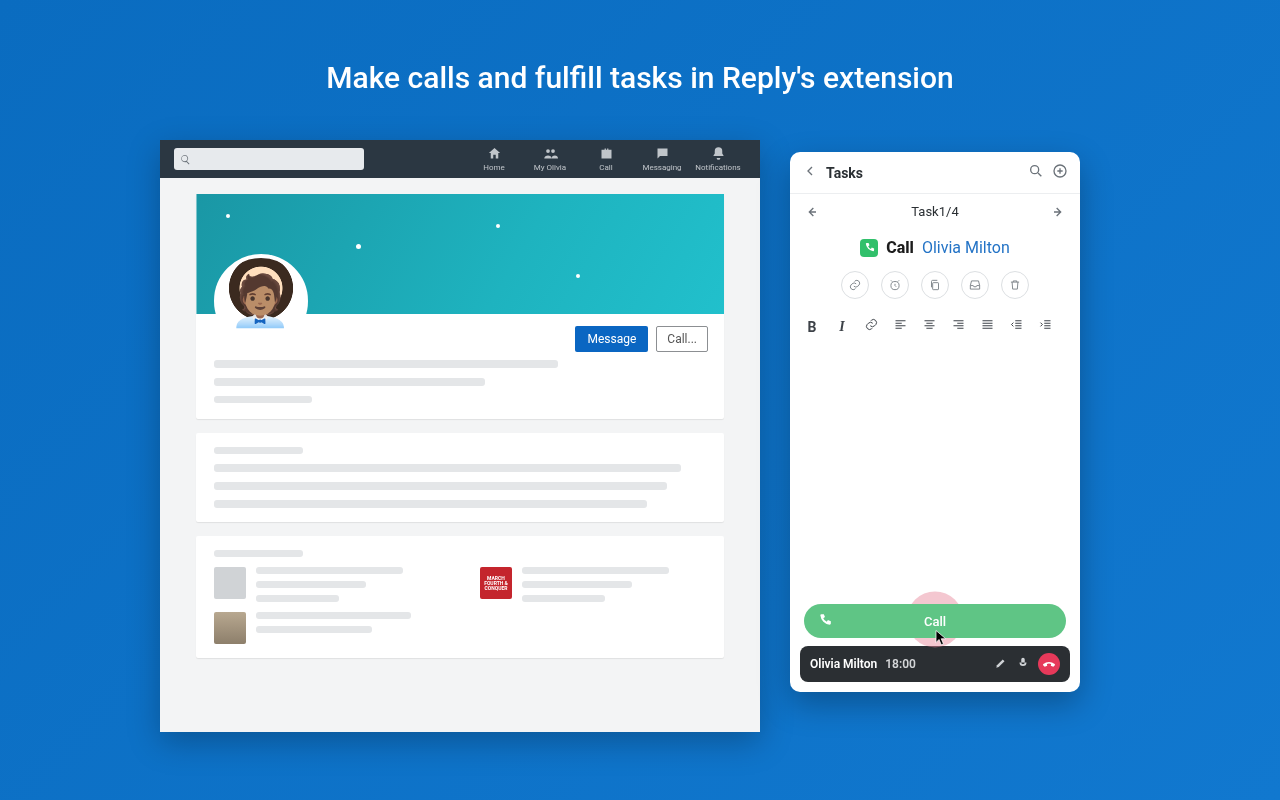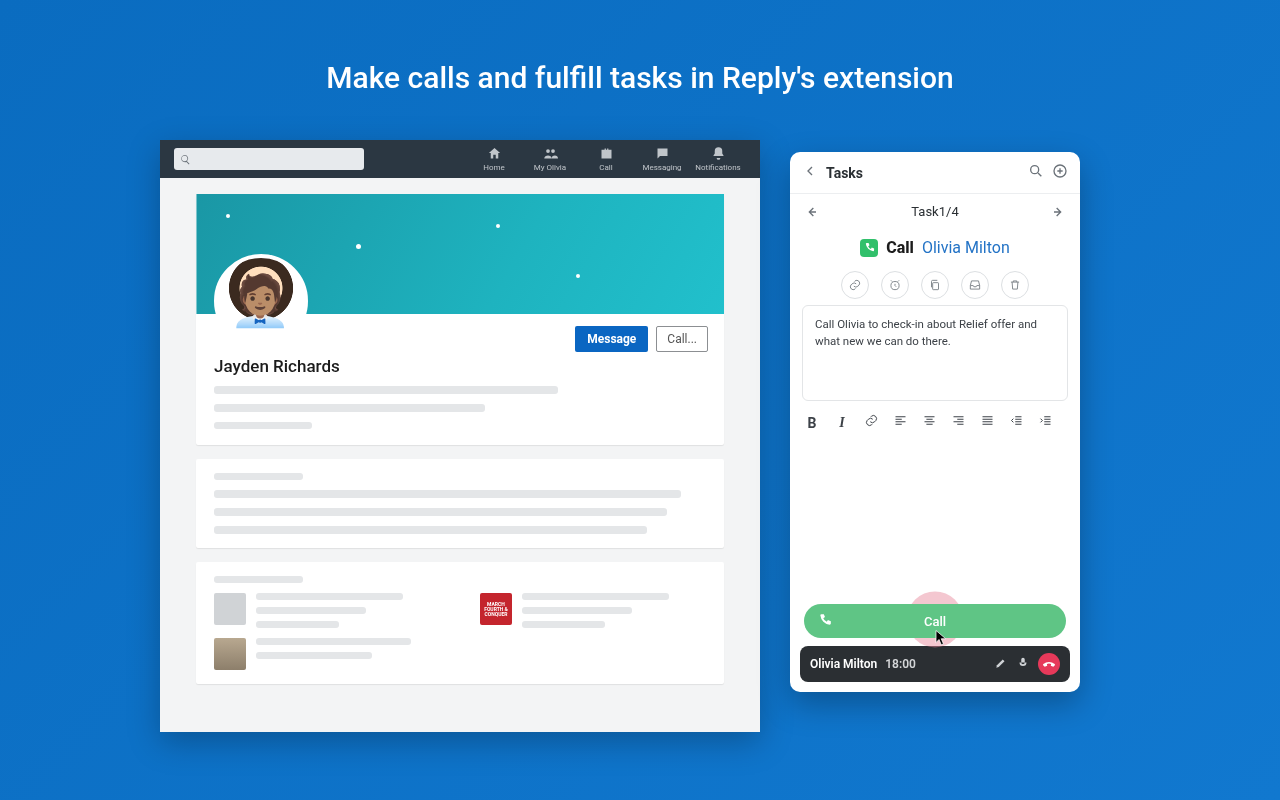--- a/index.html
+++ b/index.html
@@ -17,21 +17,21 @@
 .li-nav-spacer{flex:1}
 .li-body{padding:16px 36px;display:flex;flex-direction:column;gap:14px}
 .li-profile{background:#fff;border-radius:2px;box-shadow:0 1px 1px rgba(0,0,0,.08)}
 .li-banner{height:120px;background:linear-gradient(120deg,#1a97a5,#1eb3bf 60%,#21c0cc);position:relative;overflow:hidden}
 .li-banner::before,.li-banner::after{content:"";position:absolute;width:1px;background:rgba(255,255,255,.25);height:200px}
 
 .net{position:absolute;border:1px solid rgba(255,255,255,.25);border-radius:50%}
 .avatar{position:absolute;left:18px;top:60px;width:94px;height:94px;border-radius:50%;border:4px solid #fff;background:radial-gradient(circle at 50% 35%,#ffdfbd 0 30%,#3b2a1f 31% 45%,#fff 46% 100%),#d8d8d8;overflow:hidden}
 .avatar-face{position:absolute;inset:0;display:flex;align-items:center;justify-content:center;font-size:50px}
 .li-actions{display:flex;justify-content:flex-end;gap:8px;padding:12px 16px 2px}
-.btn-msg{background:#0a66c2;color:#fff;border:none;border-radius:2px;font-size:12px;font-weight:700;padding:6px 12px;cursor:pointer}
+.btn-msg{background:#0a66c2;color:#fff;border:none;border-radius:2px;font-size:12px;font-weight:400;padding:6px 12px;cursor:pointer}
 .btn-more{background:#fff;border:1px solid #8c8f92;border-radius:2px;font-size:12px;padding:5px 10px;cursor:pointer;color:#555}
 .li-name{font-size:17px;font-weight:500;color:#1c1c1c;padding:2px 18px 4px}
 .ghost{background:#e4e6e8;border-radius:3px;height:8px}
 .ghost.sm{height:7px}
 .li-info{padding:6px 18px 16px;display:flex;flex-direction:column;gap:10px}
 .li-card2,.li-card3{background:#fff;border-radius:2px;box-shadow:0 1px 1px rgba(0,0,0,.08);padding:14px 18px;display:flex;flex-direction:column;gap:10px}
 .exp-row{display:flex;gap:10px}
 .exp-thumb{width:32px;height:32px;background:#d0d3d6;border-radius:2px;flex:0 0 auto}
 .exp-thumb.red{background:#c4252d;display:flex;align-items:center;justify-content:center;color:#fff;font-size:5px;text-align:center;line-height:1;font-weight:700}
 .exp-lines{flex:1;display:flex;flex-direction:column;gap:7px}
@@ -131,21 +131,20 @@
           <div class="net" style="left:300px;top:30px;width:4px;height:4px;background:#fff"></div>
           <div class="net" style="left:380px;top:80px;width:4px;height:4px;background:#fff"></div>
         </div>
         <div class="avatar">
           <div class="avatar-face">🧑🏽‍💼</div>
         </div>
         <div class="li-actions">
           <button class="btn-msg">Message</button>
           <button class="btn-more">Call...</button>
         </div>
-        <div class="li-name">Jayden Richards</div>
         <div class="li-info">
           <div class="ghost" style="width:70%"></div>
           <div class="ghost" style="width:55%"></div>
           <div class="ghost sm" style="width:20%"></div>
         </div>
       </div>
 
       <div class="li-card2">
         <div class="ghost sm" style="width:18%"></div>
         <div class="ghost" style="width:95%"></div>
@@ -244,21 +243,20 @@
             <path d="M4 13l2-8h12l2 8M4 13v6h16v-6M4 13h5l1 2h4l1-2h5"></path>
           </svg>
         </span>
       <span class="circ">
           <svg viewBox="0 0 24 24">
             <path d="M5 7h14M9 7V5h6v2M7 7l1 12h8l1-12"></path>
           </svg>
         </span>
     </div>
 
-    <div class="ext-desc-box">Call Olivia to check-in about Relief offer and what new we can do there.</div>
 
     <div class="ext-toolbar">
       <span class="tb">B</span>
       <span class="tb it">I</span>
       <span><svg viewBox="0 0 24 24">
             <path d="M10 14a5 5 0 007 0l2-2a5 5 0 00-7-7l-1 1M14 10a5 5 0 00-7 0l-2 2a5 5 0 007 7l1-1"></path>
           </svg></span>
       <span><svg viewBox="0 0 24 24">
             <path d="M4 6h16M4 10h10M4 14h16M4 18h10"></path>
           </svg></span>

